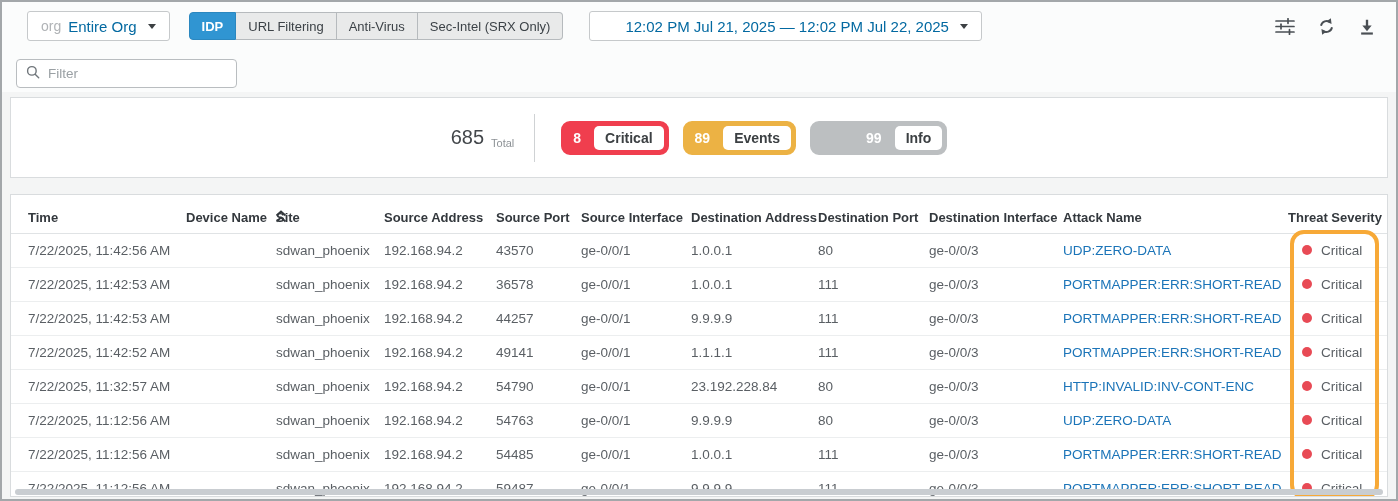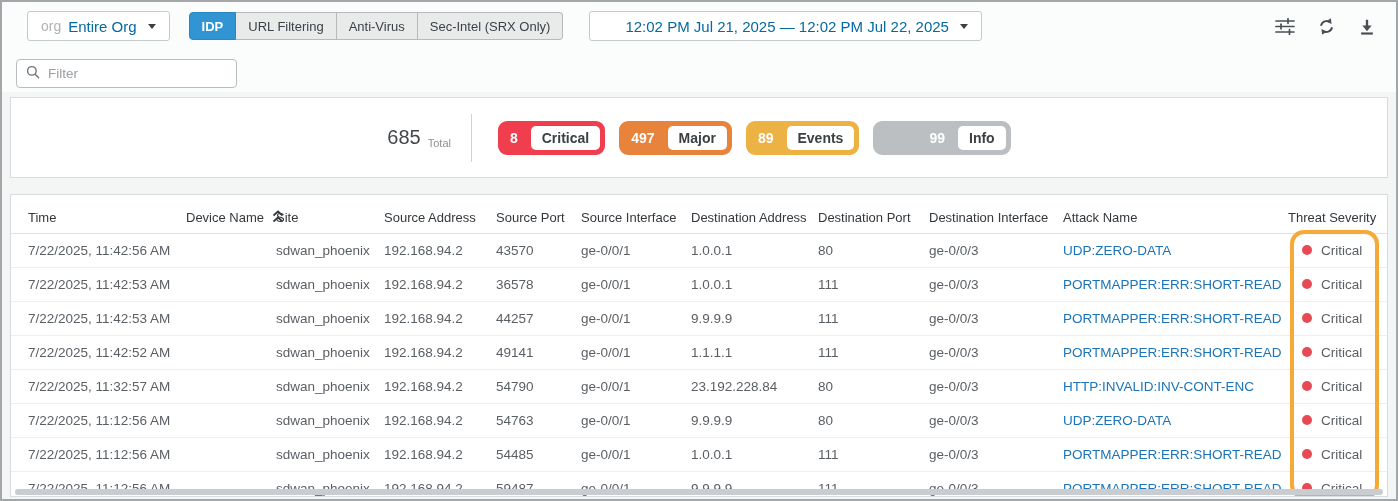--- a/index.html
+++ b/index.html
@@ -59,21 +59,21 @@
   .badge-count { display:flex; align-items:center; padding:0 10px; color:#fff; font-size:14px; font-weight:700; }
   .badge-label {
     display:flex; align-items:center; background:#fff; border-radius:5px; margin:3px;
     padding:0 11px; font-size:14px; font-weight:700; color:#3c4043;
   }
   
   .table-panel { top:102px; bottom:2px; overflow:hidden; }
   table { border-collapse:collapse; table-layout:fixed; width:1378px; margin-top:8px; }
   th, td { text-align:left; font-weight:400; white-space:nowrap; overflow:visible; }
   th {
-    font-size:13px; font-weight:400; color:#33383d; height:30px;
+    font-size:13px; font-weight:700; color:#33383d; height:30px;
     border-bottom:1px solid #e0e3e5; cursor:pointer;margin-top:20px;
   }
   td { font-size:13.5px; color:#5a5f64; height:33px; border-bottom:1px solid #eceeef; }
   th:first-child, td:first-child { padding-left:17px; }
   .sort-icon { display:inline-block; vertical-align:-1px; margin-left:8px; }
   a.attack-link { color:var(--link-color,#1b74b8); text-decoration:none; cursor:pointer; }
   .sev-cell { display:flex; align-items:center; gap:9px; height:33px; padding-left:14px; }
   .sev-dot { width:10px; height:10px; border-radius:50%; background:var(--dot-color,#e84a55); flex:none; }
   .col-highlight {
     position:absolute; left:1279px; top:35px; width:89px; height:269px;
@@ -164,24 +164,20 @@
         <div class="total-group">
           <span class="total-value">685</span>
           <span class="total-label">Total</span>
         </div>
         <div class="summary-divider"></div>
         <div class="badges">
             <div class="badge" style="border-color: rgb(240, 62, 78); background: rgb(240, 62, 78);">
               <span class="badge-count">8</span>
               <span class="badge-label">Critical</span>
             </div>
-            <div class="badge" style="border-color: rgb(232, 131, 60); background: rgb(232, 131, 60);">
-              <span class="badge-count">497</span>
-              <span class="badge-label">Major</span>
-            </div>
             <div class="badge" style="border-color: rgb(236, 178, 68); background: rgb(236, 178, 68);">
               <span class="badge-count">89</span>
               <span class="badge-label">Events</span>
             </div>
             <div class="badge" style="border-color: rgb(188, 191, 193); background: rgb(188, 191, 193); padding-left: 44px;">
               <span class="badge-count">99</span>
               <span class="badge-label">Info</span>
             </div>
           </div>
       </div>

